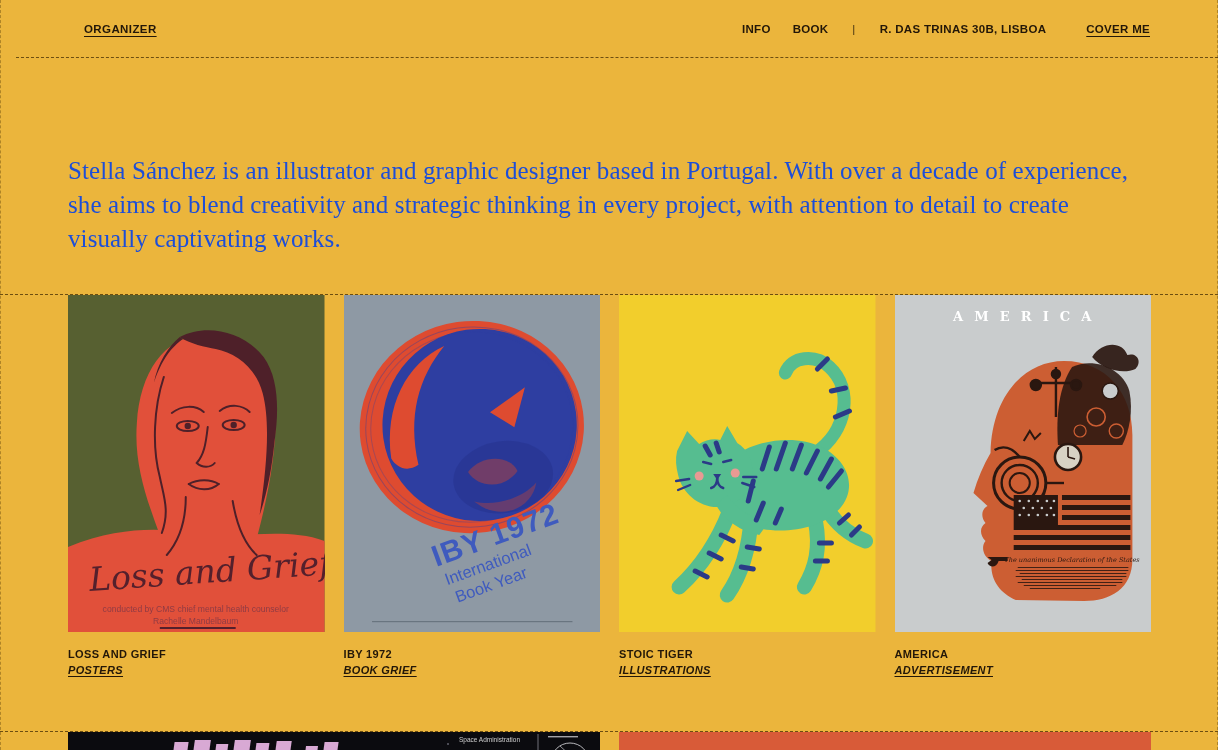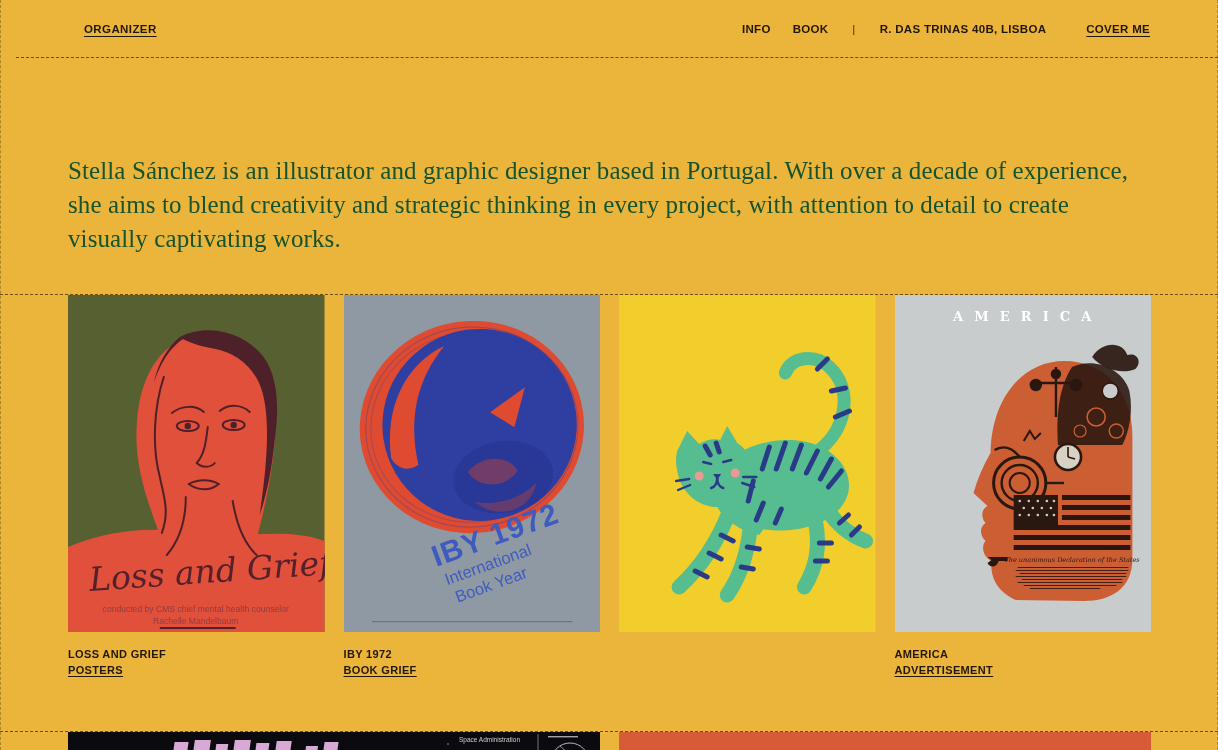--- a/index.html
+++ b/index.html
@@ -32,52 +32,52 @@
   .nav-sep { margin-right:24px; font-weight:400; opacity:.85; }
   .nav-work { margin-right:24px; }
   .nav-address { margin-right:40px; }
   .nav-reach { text-decoration:underline; text-underline-offset:3px; cursor:pointer; }
 
   
   .intro { padding:96px 68px 0 68px; }
   .intro p {
     font-family:"Liberation Serif", serif;
     font-size:25px; line-height:34px; letter-spacing:.1px;
-    max-width:1090px; color:#14532d;
+    max-width:1090px; color:#1d4ed8;
   }
 
   
   .gallery { margin-top:38px; border-top:1px dashed rgba(76,52,6,.8); padding:0 67px 54px 68px; }
   .grid { display:grid; grid-template-columns:repeat(4,1fr); column-gap:19px; }
   .card { cursor:pointer; }
   .thumb { width:100%; height:337px; display:block; overflow:hidden; }
   .thumb svg { display:block; width:100%; height:100%; }
   .caption { margin-top:16px; font-size:11px; font-weight:700; letter-spacing:.35px; line-height:13px; }
-  .cat { display:inline-block; margin-top:3px; text-decoration:underline; text-underline-offset:2px; cursor:pointer; }
+  .cat { display:inline-block; margin-top:3px; text-decoration:underline; text-underline-offset:2px; cursor:pointer;font-style:italic; }
 
   
   .row2 { border-top:1px dashed rgba(76,52,6,.8); padding:0 67px 0 68px; }
   .row2 .grid2 { display:grid; grid-template-columns:repeat(4,1fr); column-gap:19px; }
   .span2 { grid-column:span 2; height:40px; overflow:hidden; cursor:pointer; }
   .span2 svg { display:block; width:100%; height:40px; }
   .flat-orange { width:100%; height:40px; background:#D85B38; }
 </style>
 </head>
 <body>
 
 <div class="edge-line edge-left"></div>
 <div class="edge-line edge-right"></div>
 
 <header class="header">
   <div class="logo">ORGANIZER</div>
   <nav class="nav">
     <span class="nav-item nav-info">INFO</span>
     <span class="nav-item nav-work">BOOK</span>
     <span class="nav-sep">|</span>
-    <span class="nav-address">R. DAS TRINAS 40B, LISBOA</span>
+    <span class="nav-address">R. DAS TRINAS 30B, LISBOA</span>
     <span class="nav-reach">COVER ME</span>
   </nav>
 </header>
 
 <section class="intro">
   <p>Stella Sánchez is an illustrator and graphic designer based in Portugal. With over a decade of experience, she aims to blend creativity and strategic thinking in every project, with attention to detail to create visually captivating works.</p>
 </section>
 
 <section class="gallery">
   <div class="grid">
@@ -198,20 +198,24 @@
             <path d="M98,183 q0,8 -6,10"></path>
               <path d="M98,183 q0,8 6,10"></path>
             <path d="M70,184 l-13,2"></path>
               <path d="M71,190 l-12,5"></path>
             <path d="M124,182 l13,0"></path>
               <path d="M123,188 l12,4"></path>
           </g>
           <path d="M94,179 l8,0 l-4,6 z" fill="#2B3A87"></path>
         </svg>
       </div>
+      <figcaption class="caption">
+        <div>STOIC TIGER</div>
+        <span class="cat">ILLUSTRATIONS</span>
+      </figcaption>
     </figure>
 
     <figure class="card">
       <div class="thumb">
         <svg viewBox="0 0 255 337" preserveAspectRatio="none">
           <rect width="255" height="337" fill="#C9CCCD"></rect>
           <text x="132" y="26" text-anchor="middle" font-family="'DejaVu Serif', serif" font-weight="bold" font-size="13" letter-spacing="11" fill="#FFFFFF">AMERICA</text>
 
           <path d="M120,305 C104,298 94,284 96,266 C88,262 85,252 90,246 C84,240 84,232 90,228 C85,222 86,214 92,211 L78,198 C82,184 88,170 95,158 C96,102 128,66 168,66 C210,66 236,98 236,140 L236,264 C236,294 214,306 188,306 Z" fill="#CC5E33"></path>
           <g fill="#2A1710" stroke="none">

